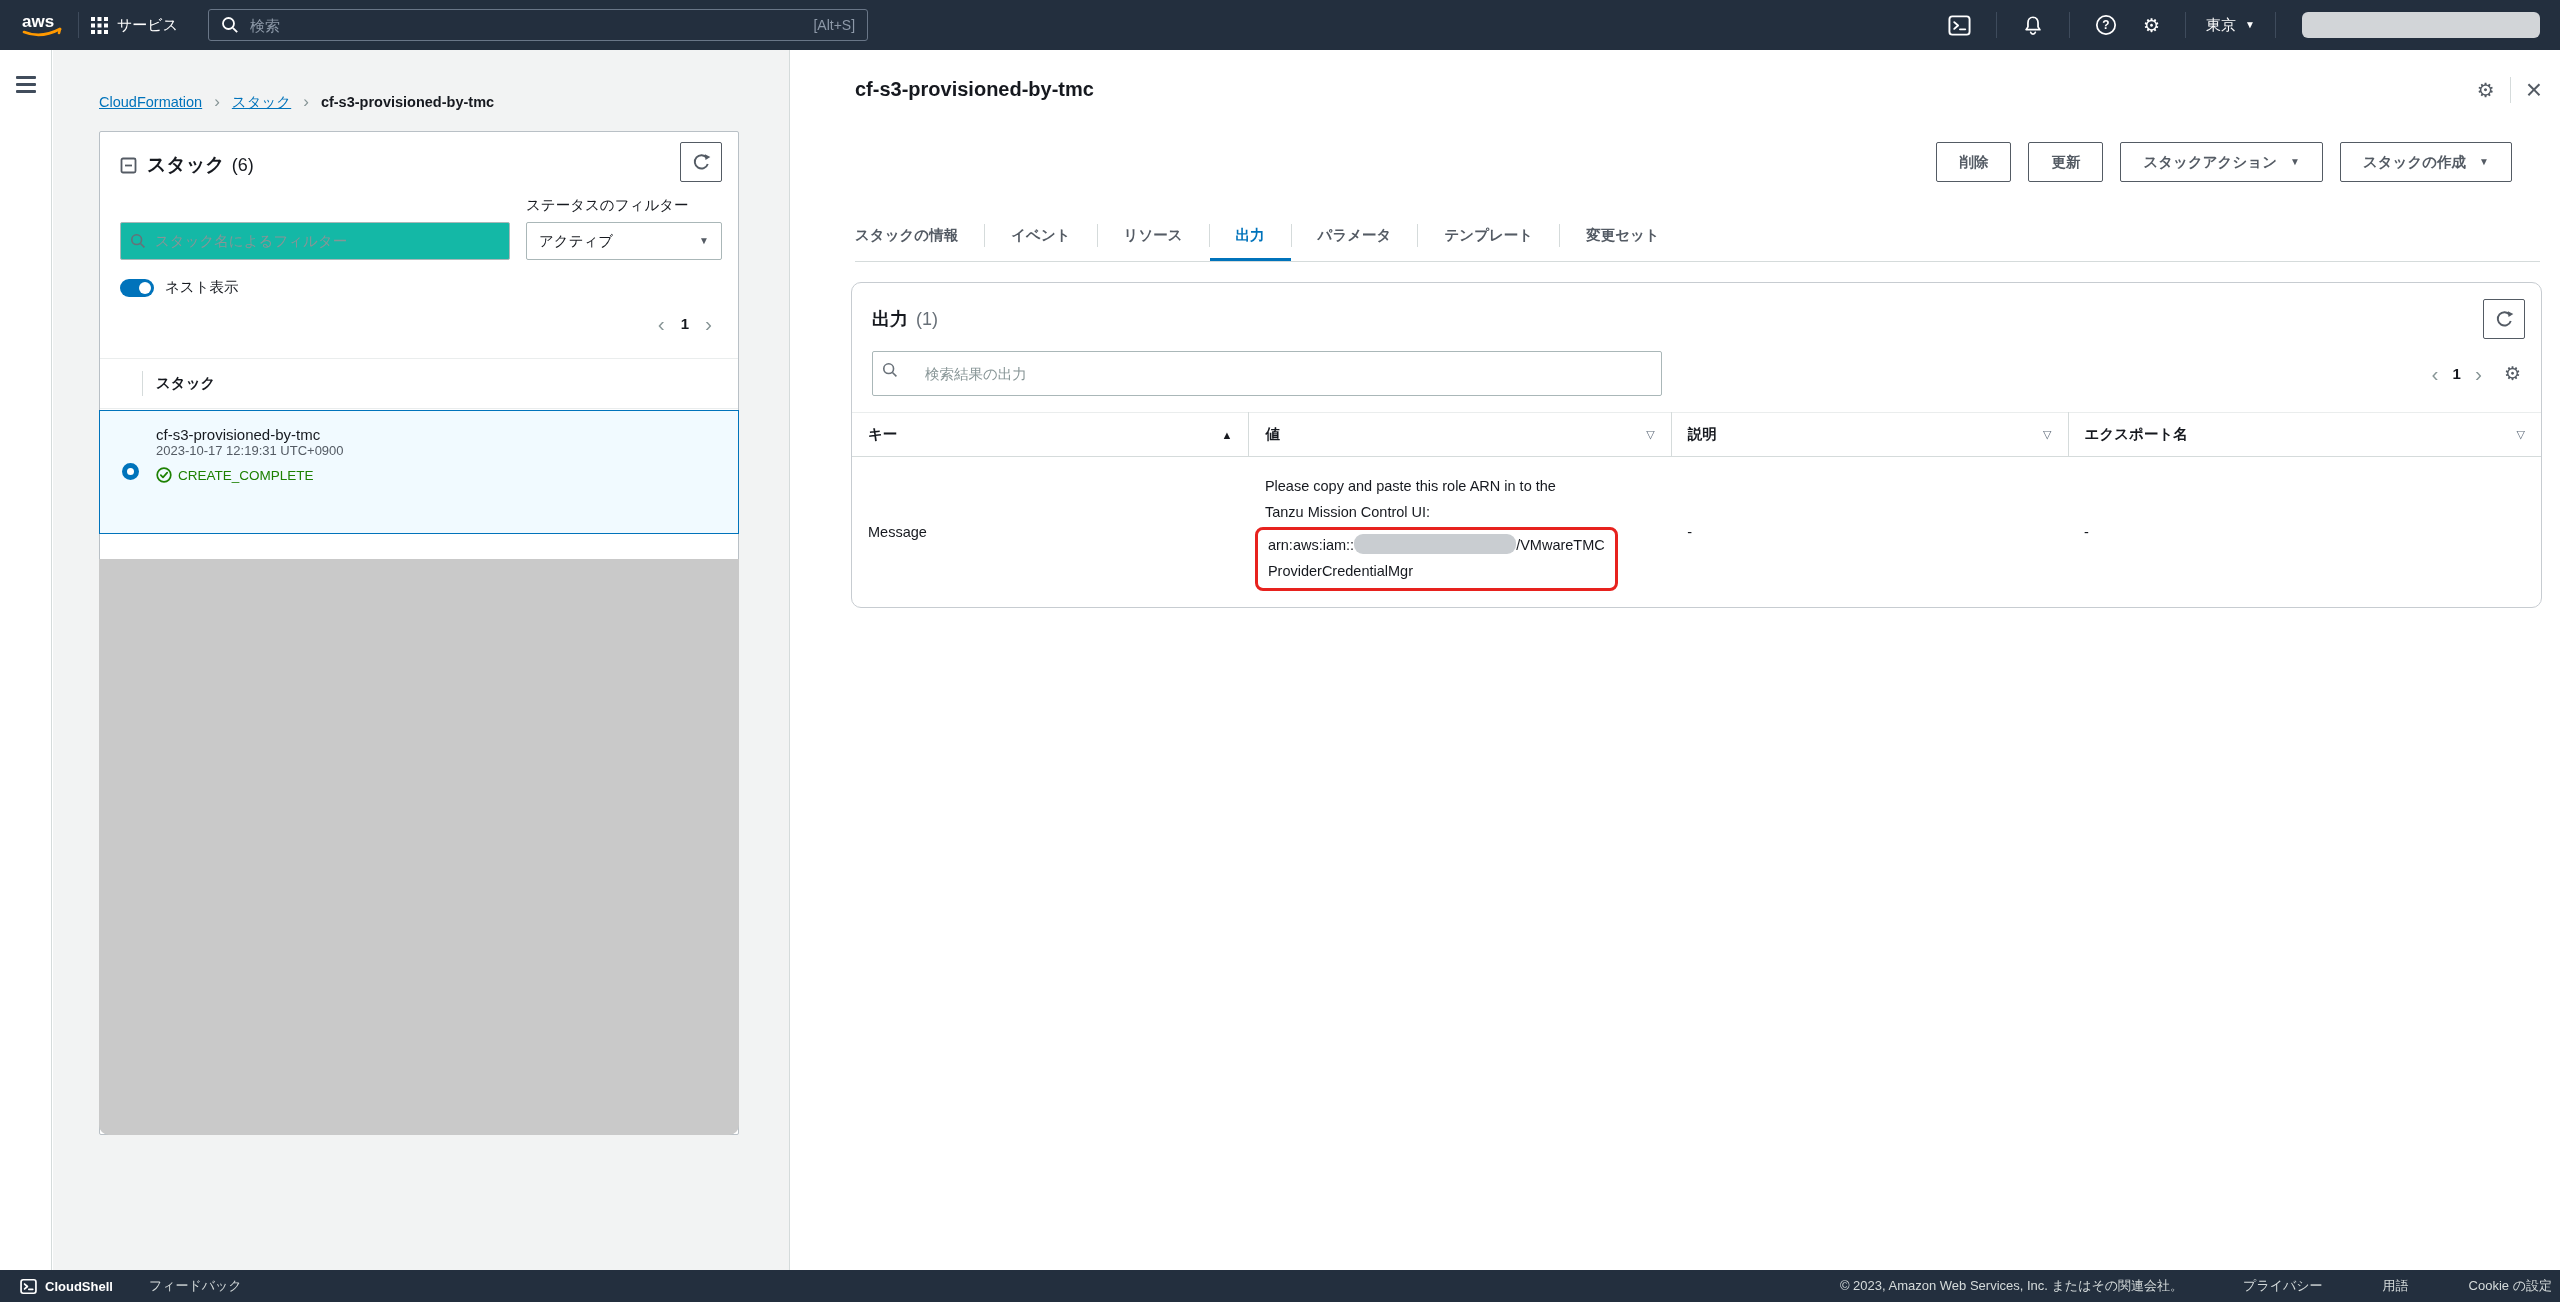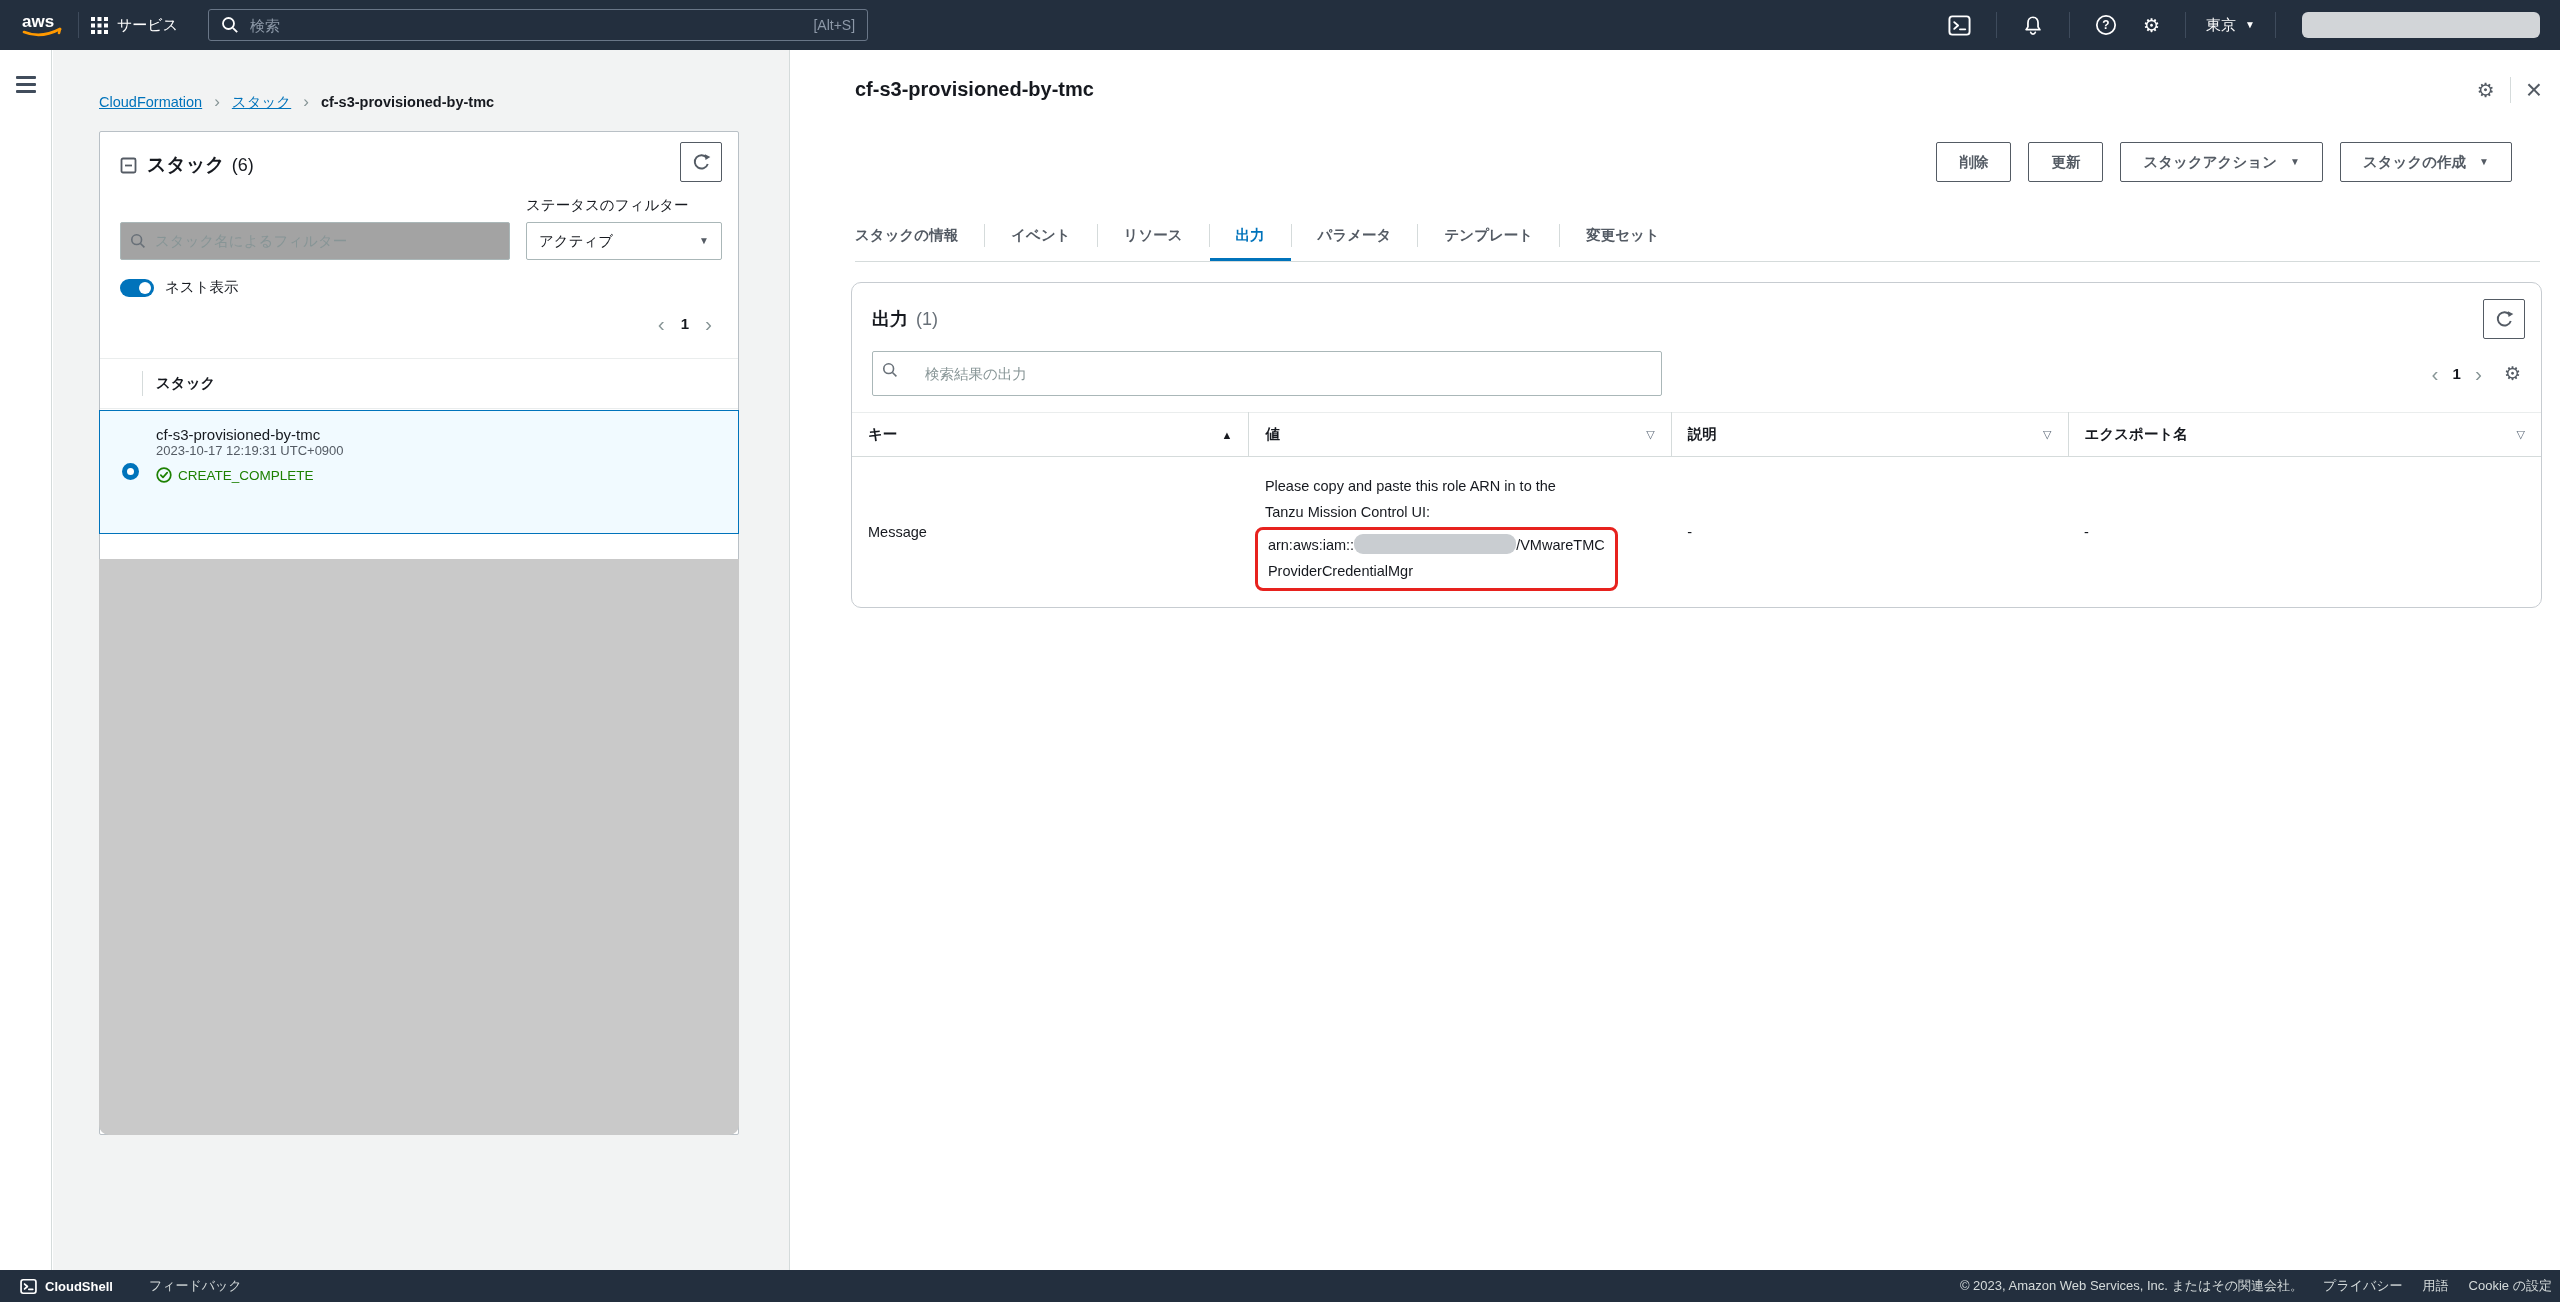--- a/index.html
+++ b/index.html
@@ -30,21 +30,21 @@
   .nav-icon-btn { padding:0 13px; display:flex; align-items:center; color:#fff; cursor:pointer; flex:none; }
   .glyph-gear { font-size:19px; line-height:1; }
   .account-pill { width:238px; height:26px; background:#d2d5d8; border-radius:6px; margin-left:14px; flex:none; }
   .caret { font-size:10px; line-height:1; }
   
   .footer {
     position:absolute; left:0; bottom:0; width:2560px; height:32px; background:#232f3e;
     display:flex; align-items:center; padding:0 8px 0 20px; color:#d5dbdb; font-size:13px;
   }
   .footer .f-item { display:flex; align-items:center; gap:8px; margin-right:36px; cursor:pointer; }
-  .footer .f-right { margin-left:auto; display:flex; align-items:center; gap:20px;text-align:right; }
+  .footer .f-right { margin-left:auto; display:flex; align-items:center; gap:60px;text-align:right; }
   
   .app { position:absolute; top:50px; bottom:32px; left:0; width:2560px; }
   .left-rail { position:absolute; top:0; bottom:0; left:0; width:52px; background:#fff; border-right:1px solid #d5dbdb; }
   .hamburger { margin:26px auto 0; width:20px; display:flex; flex-direction:column; gap:4px; cursor:pointer; }
   .hamburger i { display:block; height:3px; background:#414d5c; border-radius:1px; }
   .sidebar { position:absolute; top:0; bottom:0; left:53px; width:737px; background:#f2f3f3; border-right:1px solid #d5dbdb; }
   .breadcrumb { margin:42px 0 0 46px; display:flex; align-items:center; gap:12px; font-size:14.5px; }
   .breadcrumb a { color:#0073bb; text-decoration:underline; cursor:pointer; }
   .crumb-sep { color:#879596; font-size:17px; }
   .crumb-current { color:#16191f; font-weight:bold; }
@@ -57,21 +57,21 @@
   .card-title { font-size:19px; font-weight:bold; margin-left:10px; }
   .card-count { font-size:18px; margin-left:7px; }
   .icon-sq-btn {
     width:42px; height:40px; border:1px solid #545b64; border-radius:2px; background:#fff;
     display:flex; align-items:center; justify-content:center; cursor:pointer; flex:none;
   }
   .card-head .icon-sq-btn { margin-left:auto; margin-top:-6px; }
   .filter-row { display:flex; align-items:flex-end; gap:16px; padding:0 16px 0 20px; margin-top:14px; }
   .name-filter { flex:1; position:relative; }
   .name-filter input {
-    width:100%; height:38px; border:1px solid #aab7b8; border-radius:2px; background:#a3a3a3;
+    width:100%; height:38px; border:1px solid #aab7b8; border-radius:2px; background:#14b8a6;
     padding:0 10px 0 34px; font-size:14.5px; outline:none; font-family:inherit; color:#16191f;
   }
   .name-filter input::placeholder { color:#879596; }
   .input-mag { position:absolute; left:10px; top:11px; }
   .status-filter { width:196px; flex:none; }
   .status-filter .sf-label { display:block; font-size:14.5px; margin-bottom:7px; }
   .select-box {
     height:38px; border:1px solid #aab7b8; border-radius:2px; background:#fff; cursor:pointer;
     display:flex; align-items:center; justify-content:space-between; padding:0 12px; font-size:14.5px;
   }

